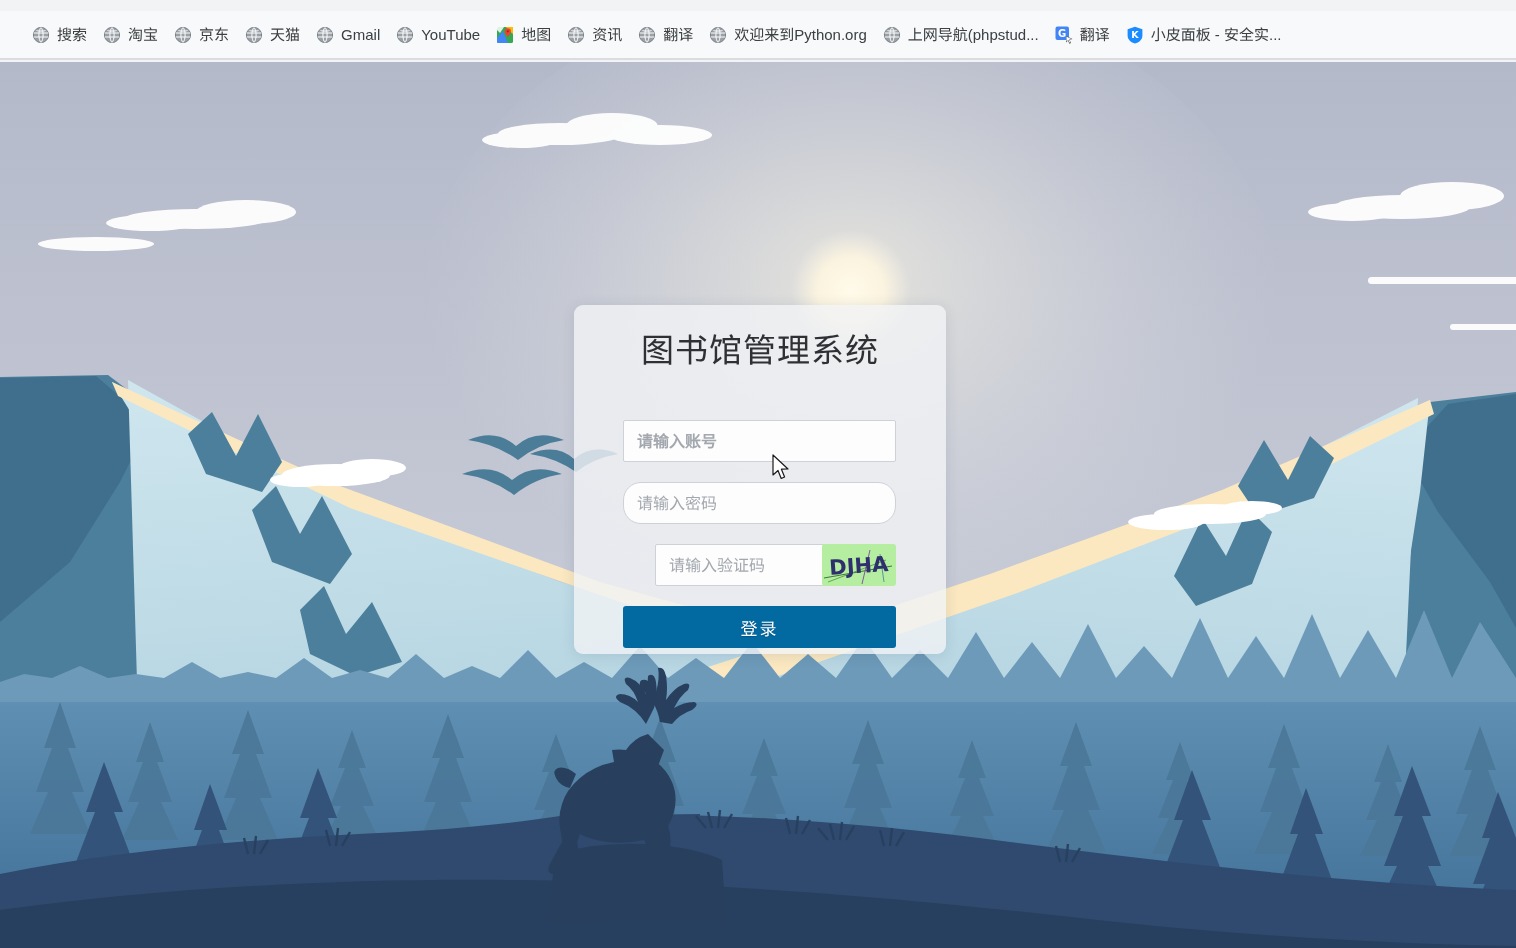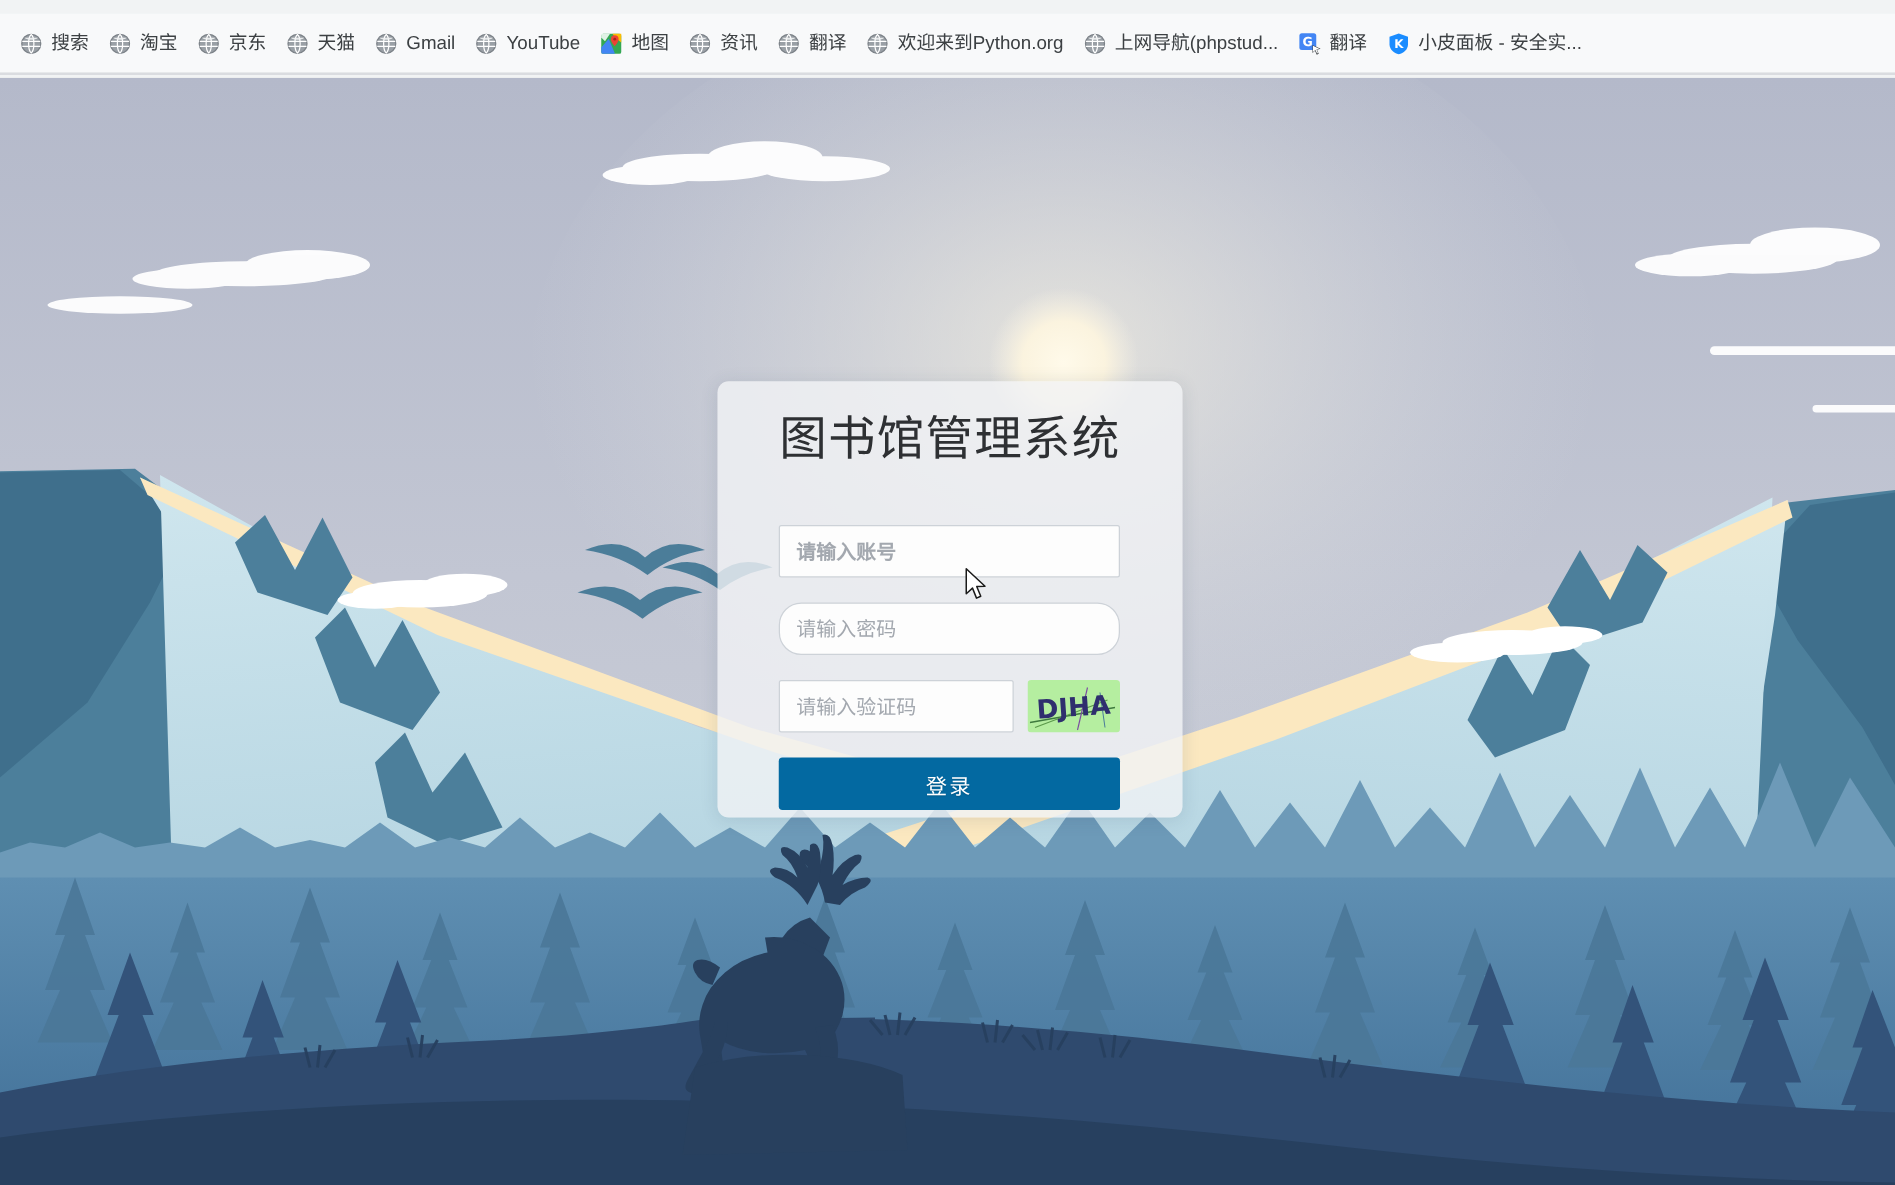--- a/index.html
+++ b/index.html
@@ -35,21 +35,21 @@
     line-height: 11px;
     overflow: hidden;
     height: 11px;
   }
   #bookmark-bar {
     position: absolute; left: 0; top: 11px;
     width: 1516px; height: 47px;
     background: #f8f9fa;
     display: flex;
     align-items: center;
-    padding-left: 8px;
+    padding-left: 24px;
     overflow: hidden;
   }
   #chrome-bottom-border {
     position: absolute; left: 0; top: 58px;
     width: 1516px; height: 4px;
     background: #dadce0;
   }
   #chrome-bottom-border::after {
     content: "";
     position: absolute; left: 0; top: 2px;
@@ -103,21 +103,21 @@
     background: rgba(241, 243, 245, 0.80);
     border-radius: 9px;
     box-shadow: 0 2px 14px rgba(40, 60, 90, 0.13);
     z-index: 20;
   }
   #card-title {
     position: absolute;
     left: 0; top: 24px;
     width: 100%;
     text-align: center;
-    font-size: 38px;
+    font-size: 33px;
     font-weight: 400;
     color: #2e3033;
     letter-spacing: 1px;
     line-height: 44px;
     font-family: "DejaVu Sans", "Liberation Sans", sans-serif;
   }
   .field {
     position: absolute;
     left: 49px;
     width: 273px;
@@ -131,20 +131,21 @@
     line-height: 40px;
     outline: none;
     font-family: "DejaVu Sans", "Liberation Sans", sans-serif;
   }
   .field::placeholder { color: #a3a8af; opacity: 1; }
   #account-input { top: 115px; font-weight: bold; }
   #password-input { top: 177px; border-radius: 18px; }
   #captcha-input {
     top: 239px;
     width: 188px;
+    margin-left: 32px;
   }
   #captcha-image {
     position: absolute;
     left: 248px;
     top: 239px;
     width: 74px;
     height: 42px;
     border-radius: 3px;
     overflow: hidden;
     display: block;

